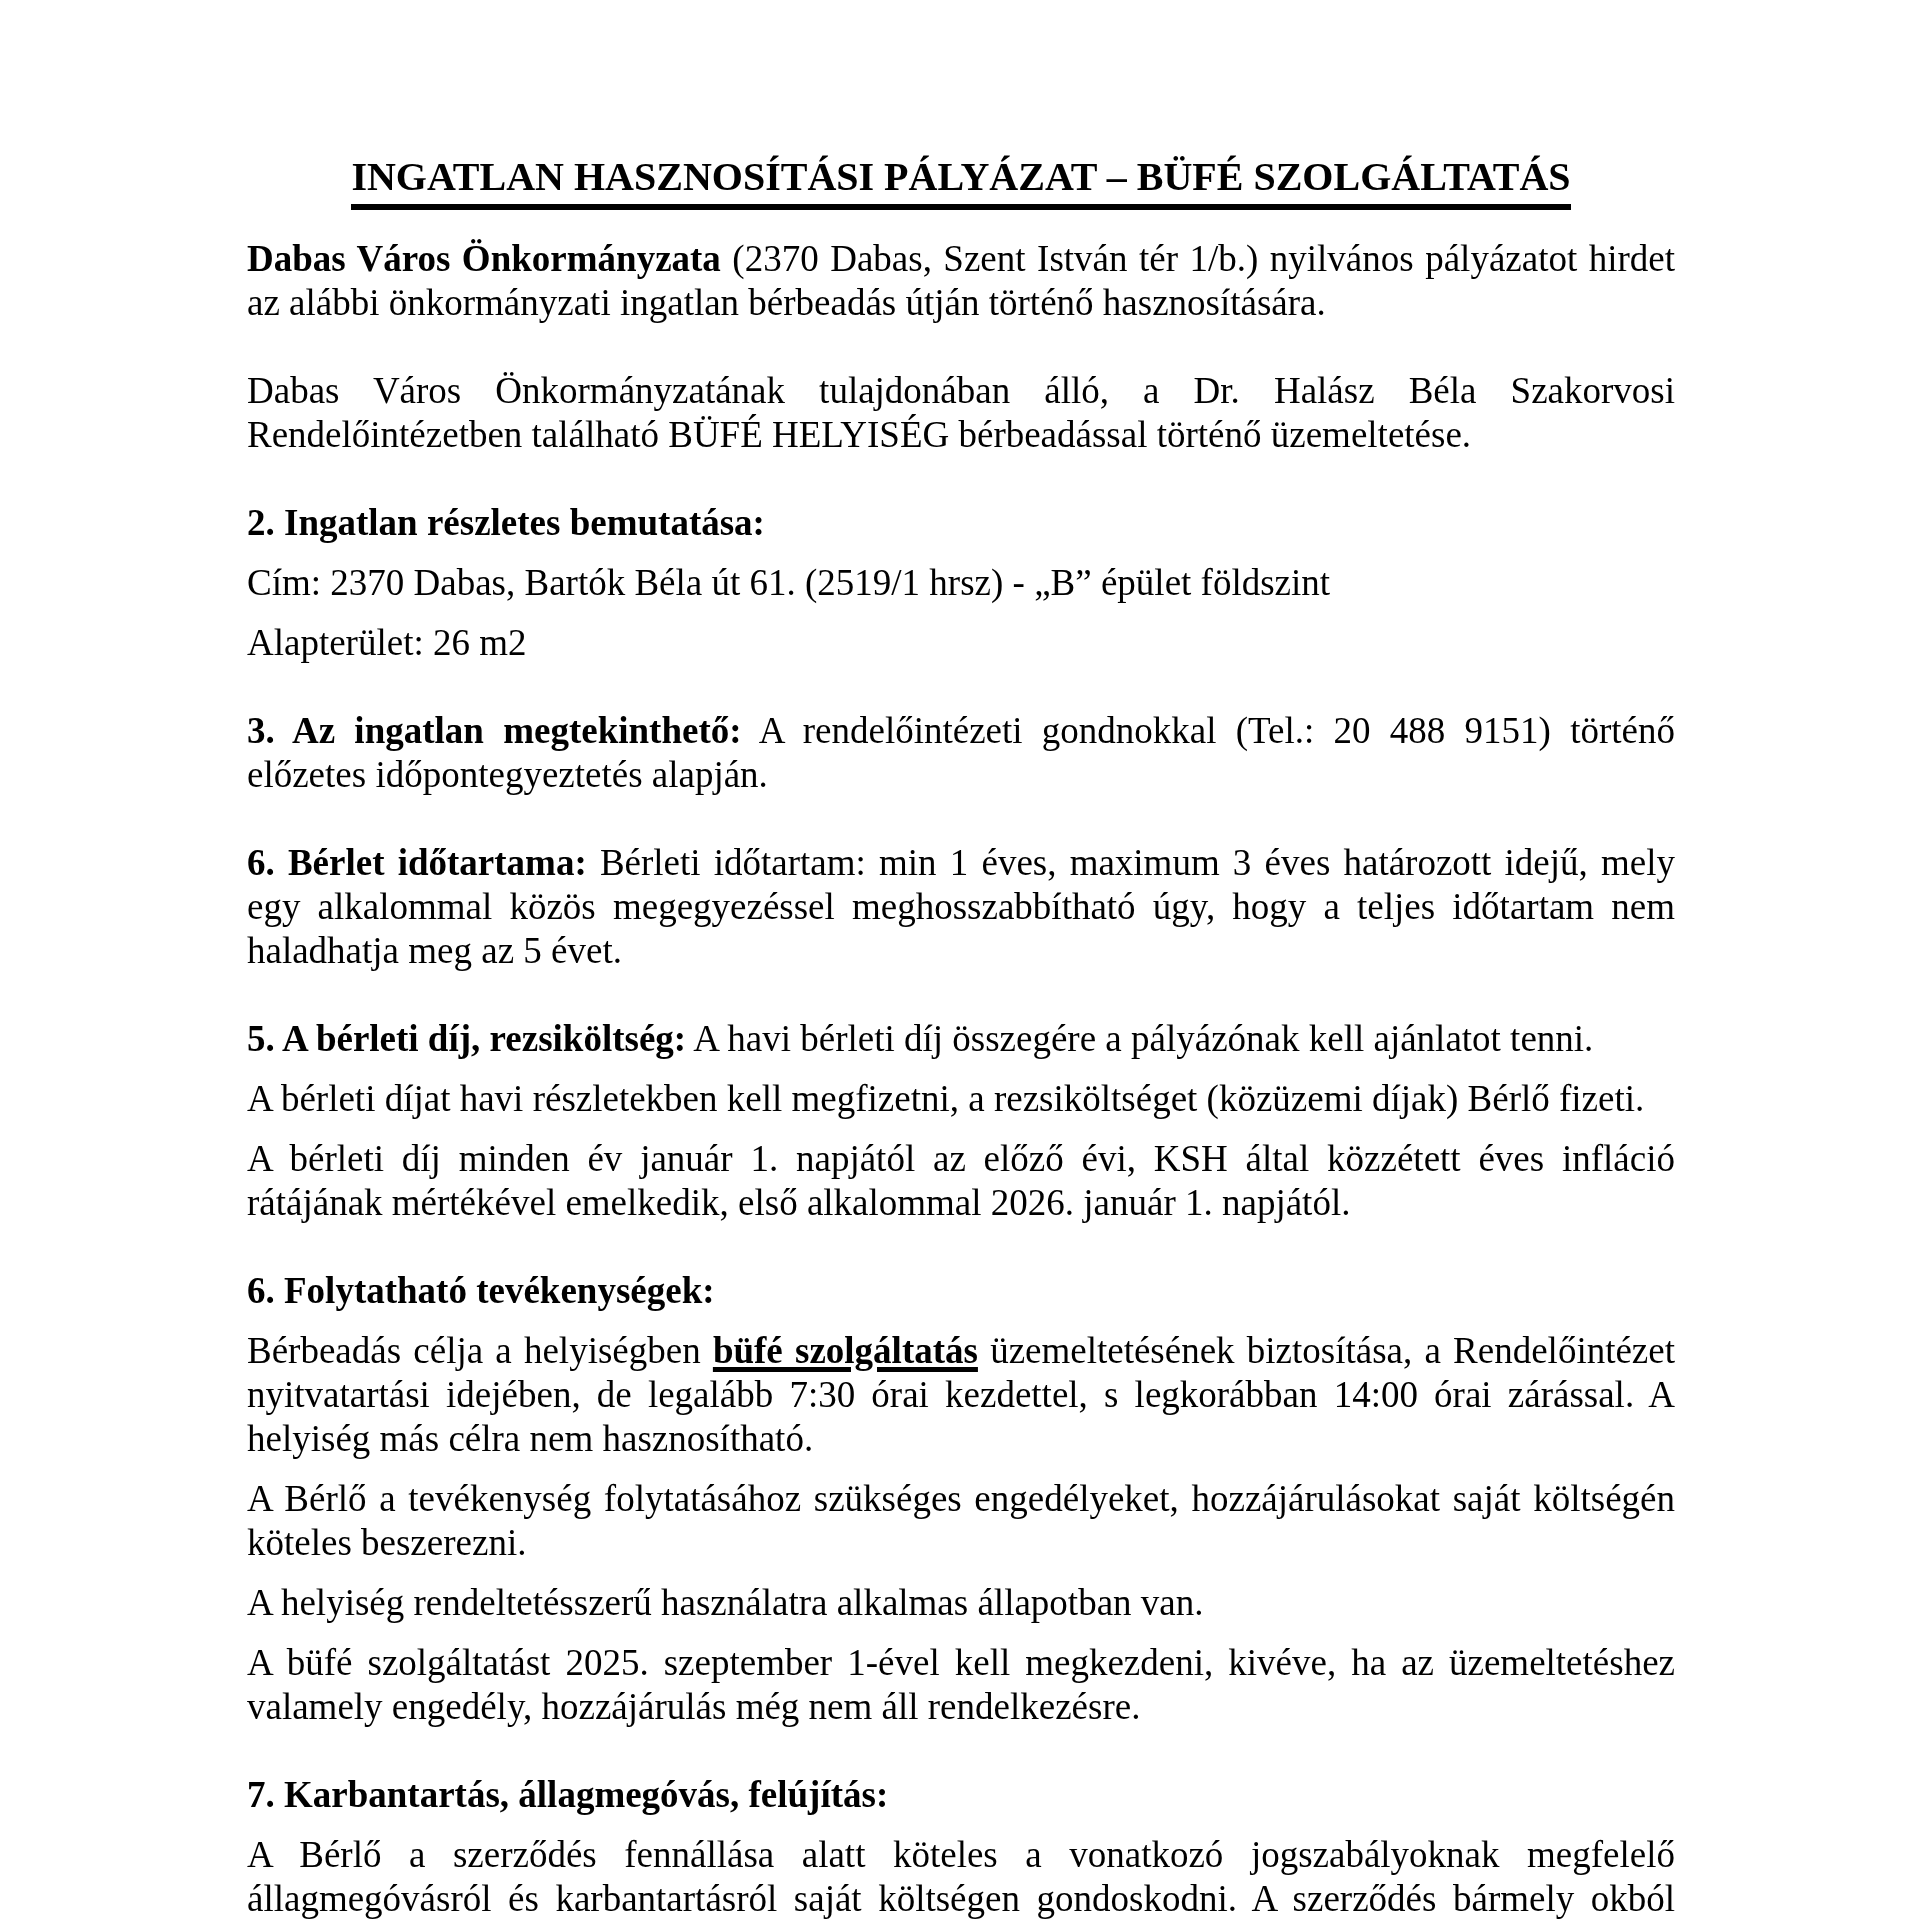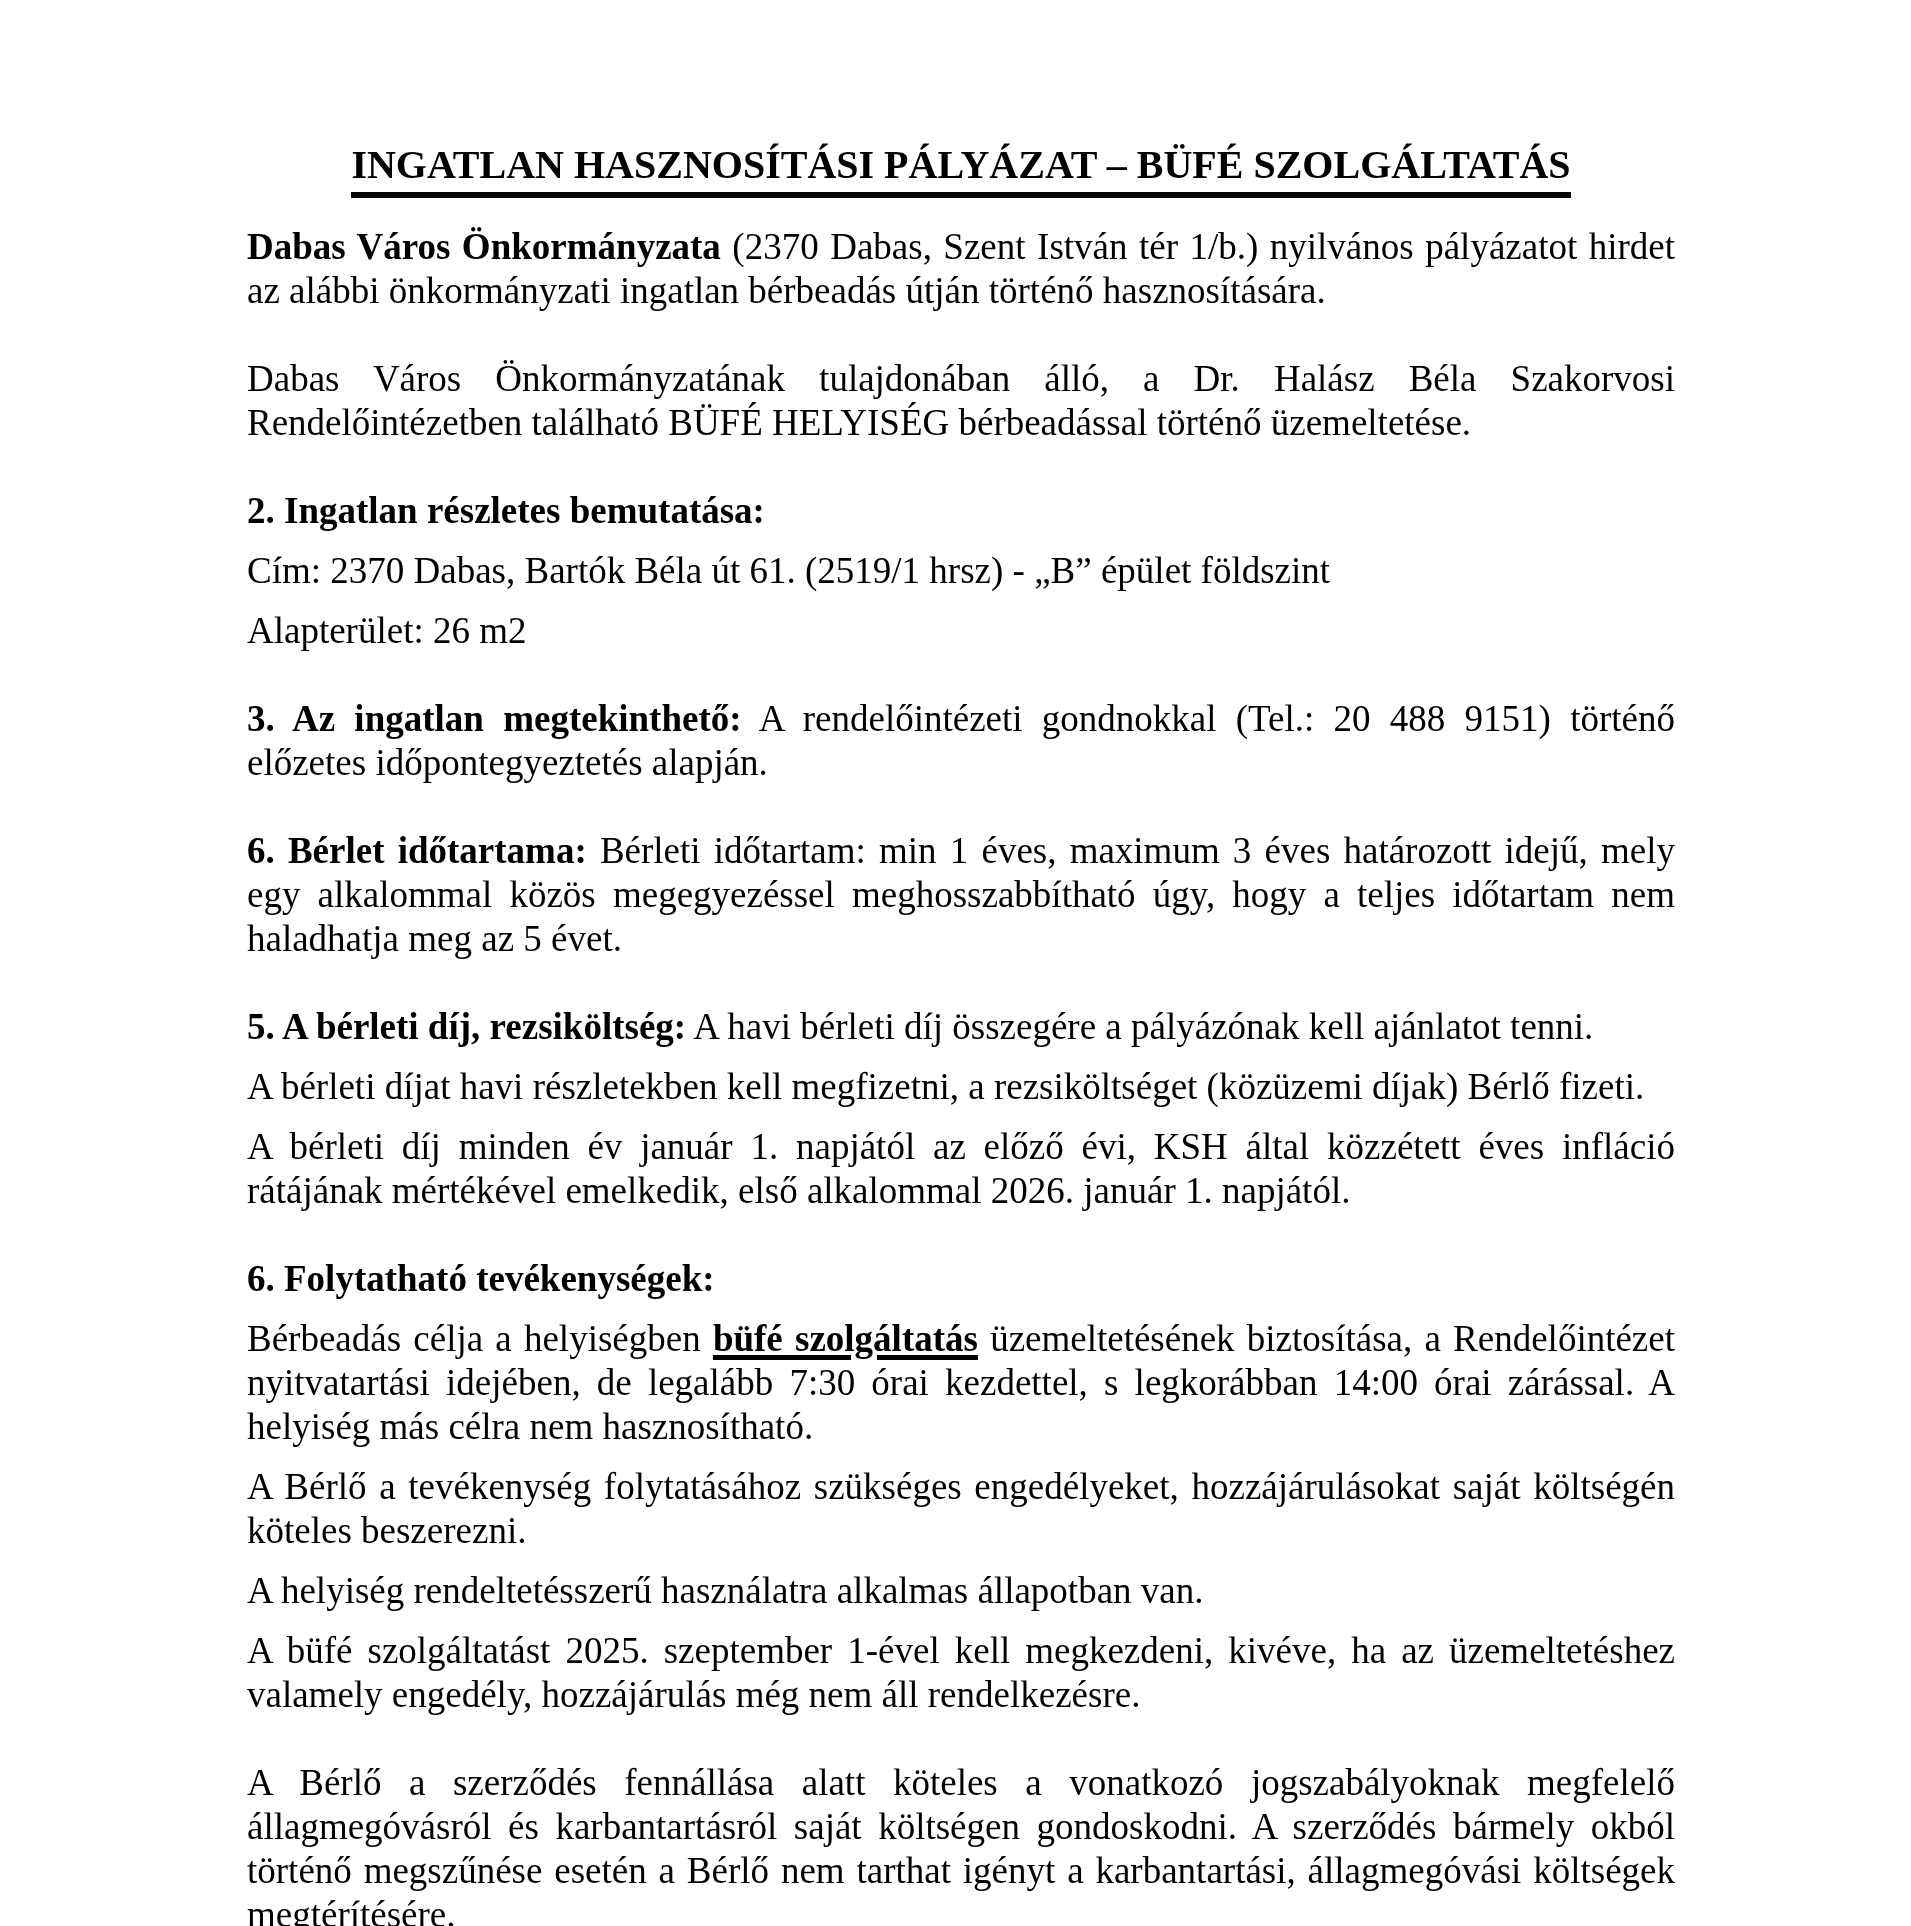--- a/index.html
+++ b/index.html
@@ -26,21 +26,21 @@
     margin-top: 44px;
   }
   p.line {
     margin: 16px;
     font-size: 37px;
     line-height: 44px;
     text-align: justify;
   }
   .title-wrap {
     text-align: center;
-    margin: 4px 0 27px 0;
+    margin: 16px 0 27px 0;
   }
   .doc-title {
     display: inline-block;
     font-size: 40px;
     line-height: 44px;
     font-weight: bold;
     border-bottom: 6.2px solid #000000;
     padding-bottom: 4.6px;
     text-align: center;
   }
@@ -84,19 +84,20 @@
           <p class="line"><span>A bérleti díj minden év január 1. napjától az előző évi, KSH által közzétett éves infláció rátájának mértékével emelkedik, első alkalommal 2026. január 1. napjától.</span></p>
         </div>
         <div class="block">
           <p class="line"><span class="b">6. Folytatható tevékenységek:</span></p>
           <p class="line"><span>Bérbeadás célja a helyiségben </span><span class="b u">büfé szolgáltatás</span><span> üzemeltetésének biztosítása, a Rendelőintézet nyitvatartási idejében, de legalább 7:30 órai kezdettel, s legkorábban 14:00 órai zárással. A helyiség más célra nem hasznosítható.</span></p>
           <p class="line"><span>A Bérlő a tevékenység folytatásához szükséges engedélyeket, hozzájárulásokat saját költségén köteles beszerezni.</span></p>
           <p class="line"><span>A helyiség rendeltetésszerű használatra alkalmas állapotban van.</span></p>
           <p class="line"><span>A büfé szolgáltatást 2025. szeptember 1-ével kell megkezdeni, kivéve, ha az üzemeltetéshez valamely engedély, hozzájárulás még nem áll rendelkezésre.</span></p>
         </div>
         <div class="block">
+          <p class="line"><span class="b">7. Karbantartás, állagmegóvás, felújítás:</span></p>
           <p class="line"><span>A Bérlő a szerződés fennállása alatt köteles a vonatkozó jogszabályoknak megfelelő állagmegóvásról és karbantartásról saját költségen gondoskodni. A szerződés bármely okból történő megszűnése esetén a Bérlő nem tarthat igényt a karbantartási, állagmegóvási költségek megtérítésére.</span></p>
         </div>
       </div>
   </div>
 
 </div>
 
 
 </body></html>

